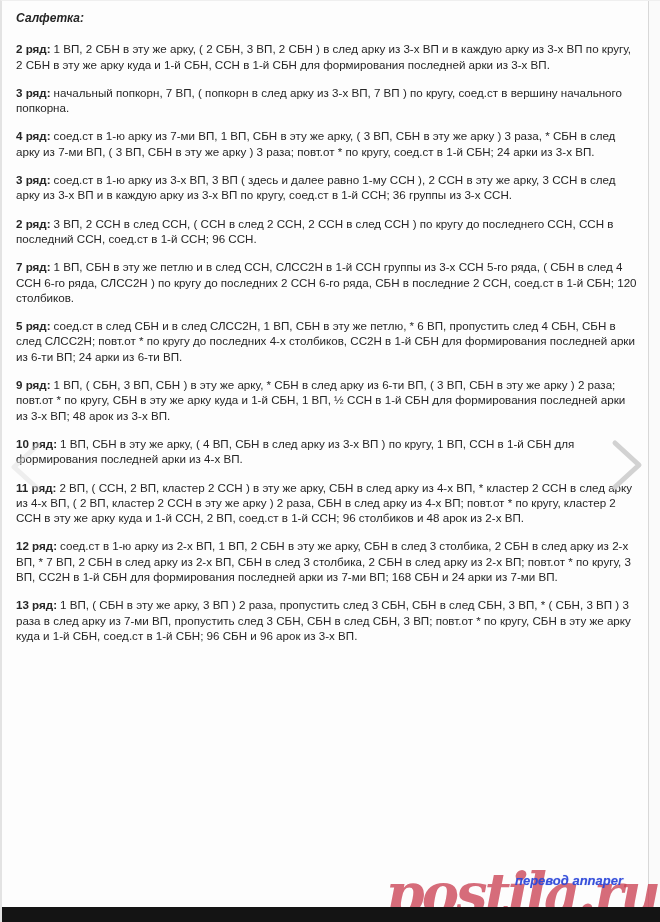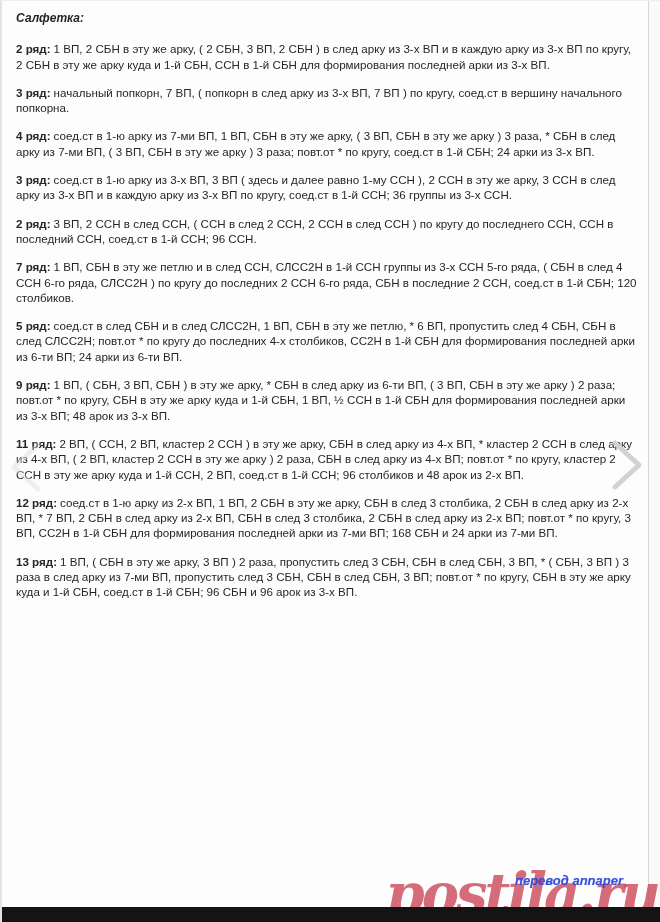--- a/index.html
+++ b/index.html
@@ -81,20 +81,21 @@
     </div>
 
     <p class="row"><strong class="lbl">2 ряд:</strong><span class="txt">1 ВП, 2 СБН в эту же арку, ( 2 СБН, 3 ВП, 2 СБН ) в след арку из 3-х ВП и в каждую арку из 3-х ВП по кругу, 2 СБН в эту же арку куда и 1-й СБН, ССН в 1-й СБН для формирования последней арки из 3-х ВП.</span></p>
     <p class="row"><strong class="lbl">3 ряд:</strong><span class="txt">начальный попкорн, 7 ВП, ( попкорн в след арку из 3-х ВП, 7 ВП ) по кругу, соед.ст в вершину начального попкорна.</span></p>
     <p class="row"><strong class="lbl">4 ряд:</strong><span class="txt">соед.ст в 1-ю арку из 7-ми ВП, 1 ВП, СБН в эту же арку, ( 3 ВП, СБН в эту же арку ) 3 раза, * СБН в след арку из 7-ми ВП,  ( 3 ВП, СБН в эту же арку ) 3 раза; повт.от * по кругу, соед.ст в 1-й СБН; 24 арки из 3-х ВП.</span></p>
     <p class="row"><strong class="lbl">3 ряд:</strong><span class="txt">соед.ст в 1-ю арку из 3-х ВП, 3 ВП ( здесь и далее равно 1-му ССН ), 2 ССН в эту же арку, 3 ССН в след арку из 3-х ВП и в каждую арку из 3-х ВП по кругу, соед.ст в 1-й ССН; 36 группы из 3-х ССН.</span></p>
     <p class="row"><strong class="lbl">2 ряд:</strong><span class="txt">3 ВП, 2 ССН в след ССН, ( ССН в след 2 ССН, 2 ССН в след ССН ) по кругу до последнего ССН, ССН в последний ССН, соед.ст в 1-й ССН; 96 ССН.</span></p>
     <p class="row"><strong class="lbl">7 ряд:</strong><span class="txt">1 ВП, СБН в эту же петлю и в след ССН, СЛСС2Н в 1-й ССН группы из 3-х ССН 5-го ряда, ( СБН в след 4 ССН 6-го ряда, СЛСС2Н ) по кругу до последних 2 ССН 6-го ряда, СБН в последние 2 ССН, соед.ст в 1-й СБН; 120 столбиков.</span></p>
     <p class="row"><strong class="lbl">5 ряд:</strong><span class="txt">соед.ст в след СБН и в след СЛСС2Н, 1 ВП, СБН в эту же петлю, * 6 ВП, пропустить след 4 СБН, СБН в след СЛСС2Н; повт.от * по кругу до последних 4-х столбиков, СС2Н в 1-й СБН для формирования последней арки из 6-ти ВП; 24 арки из 6-ти ВП.</span></p>
     <p class="row"><strong class="lbl">9 ряд:</strong><span class="txt">1 ВП, ( СБН, 3 ВП, СБН ) в эту же арку, * СБН в след арку из 6-ти ВП, ( 3 ВП, СБН в эту же арку ) 2 раза; повт.от * по кругу, СБН в эту же арку куда и 1-й СБН, 1 ВП, ½ ССН в 1-й СБН для формирования последней арки из 3-х ВП; 48 арок из 3-х ВП.</span></p>
+    <p class="row"><strong class="lbl">10 ряд:</strong><span class="txt">1 ВП, СБН в эту же арку, ( 4 ВП, СБН в след арку из 3-х ВП ) по кругу, 1 ВП, ССН в 1-й СБН для формирования последней арки из 4-х ВП.</span></p>
     <p class="row"><strong class="lbl">11 ряд:</strong><span class="txt">2 ВП, ( ССН, 2 ВП, кластер 2 ССН ) в эту же арку, СБН в след арку из 4-х ВП, * кластер 2 ССН в след арку из 4-х ВП, ( 2 ВП, кластер 2 ССН в эту же арку ) 2 раза, СБН в след арку из 4-х ВП; повт.от * по кругу, кластер 2 ССН в эту же арку куда и 1-й ССН, 2 ВП, соед.ст в 1-й ССН; 96 столбиков и 48 арок из 2-х ВП.</span></p>
     <p class="row"><strong class="lbl">12 ряд:</strong><span class="txt">соед.ст в 1-ю арку из 2-х ВП, 1 ВП, 2 СБН в эту же арку, СБН в след 3 столбика, 2 СБН в след арку из 2-х ВП, * 7 ВП, 2 СБН в след арку из 2-х ВП, СБН в след 3 столбика, 2 СБН в след арку из 2-х ВП; повт.от * по кругу, 3 ВП, СС2Н в 1-й СБН для формирования последней арки из 7-ми ВП; 168 СБН и 24 арки из 7-ми ВП.</span></p>
     <p class="row"><strong class="lbl">13 ряд:</strong><span class="txt">1 ВП, ( СБН в эту же арку, 3 ВП ) 2 раза, пропустить след 3 СБН, СБН в след СБН, 3 ВП, * ( СБН, 3 ВП ) 3 раза в след арку из 7-ми ВП, пропустить след 3 СБН, СБН в след СБН, 3 ВП; повт.от * по кругу, СБН в эту же арку куда и 1-й СБН, соед.ст в 1-й СБН; 96 СБН и 96 арок из 3-х ВП.</span></p>
   </div>
 
   <div class="chev chev-left">
     <svg width="34" height="52" viewBox="0 0 34 52">
       <polyline points="30,4 6,26 30,48" fill="none" stroke="#dcdcdc" stroke-width="5" stroke-linecap="round" stroke-linejoin="round"></polyline>
     </svg>
   </div>

